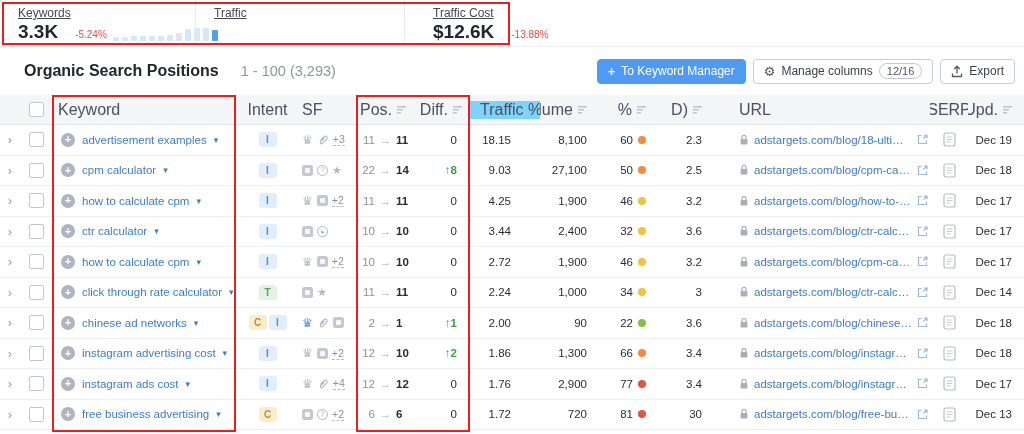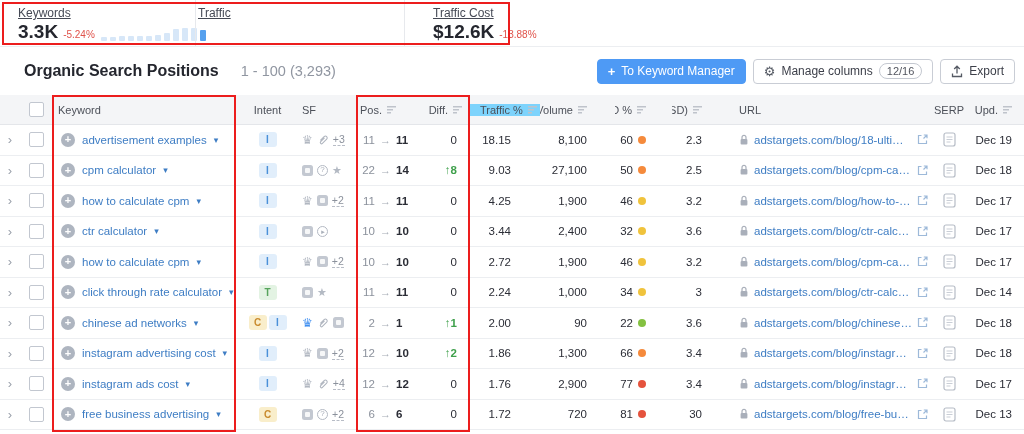--- a/index.html
+++ b/index.html
@@ -3,26 +3,26 @@
 <meta charset="utf-8">
 <style>
   html,body{margin:0;padding:0;background:#fff;}
   .page{position:relative;width:1024px;height:434px;overflow:hidden;background:#fff;
         font-family:"Liberation Sans",sans-serif;color:#2b2d36;}
   
   .stats{display:flex;height:46px;border-bottom:1px solid #eceef1;}
   .stat{padding:6px 0 0 18px;box-sizing:border-box;}
   .stat + .stat{border-left:1px solid #e7e9ed;}
   .s-keywords{width:195px;}
-  .s-traffic{width:209px;padding-left:2px;}
+  .s-traffic{width:209px;padding-left:18px;}
   .s-cost{width:106px;padding-left:28px;}
   .stat-label{font-size:12px;color:#454955;text-decoration:underline;}
   .stat-row{display:flex;align-items:flex-end;margin-top:2px;}
   .stat-value{font-size:19px;font-weight:bold;color:#24262e;line-height:20px;}
-  .stat-delta{font-size:10px;color:#e0524a;margin:0 6px 2px 5px;}
+  .stat-delta{font-size:10px;color:#e0524a;margin:0 6px 2px 17px;}
   .spark-bars{display:flex;align-items:flex-end;height:17px;gap:3px;margin-bottom:1px;}
   .spark-bars i{display:block;width:6px;background:#d7e7f8;border-radius:1px;}
   .spark-bars i:last-child{background:#55a0ee;}
   .spark-line{margin-bottom:0px;}
   
   .toolbar{display:flex;justify-content:space-between;align-items:center;height:48px;padding:0 9px 0 9px;}
   .title-group{display:flex;align-items:baseline;gap:7px;}
   .page-title{font-size:16px;font-weight:bold;color:#24262e;margin:15px;}
   .range{font-size:14.5px;color:#9096a1;}
   .actions{display:flex;align-items:center;gap:7px;}
@@ -45,21 +45,21 @@
   .c-sf{width:59px;padding-left:4px;gap:4px;}
   .c-pos{width:57px;justify-content:center;}
   .c-diff{width:56px;justify-content:flex-end;padding-right:13px;}
   .c-traffic{width:70px;justify-content:flex-end;padding-right:29px;}
   .c-volume{width:75px;justify-content:flex-end;padding-right:28px;}
   .c-kd{width:57px;justify-content:flex-end;padding-right:26px;gap:5px;}
   .c-cpc{width:55px;justify-content:flex-end;padding-right:25px;}
   .c-url{width:203px;padding-left:12px;gap:5px;}
   .c-serp{width:38px;justify-content:center;}
   .c-upd{width:56px;justify-content:flex-end;padding-right:12px;}
-  .thead .td{font-size:11px;color:#4c5059;gap:5px;}
+  .thead .td{font-size:16px;color:#4c5059;gap:5px;}
   .thead .c-kw{padding-left:6px;}
   .thead .c-traffic{background:#7dd3fc;justify-content:flex-start;padding-left:10px;}
   .thead .c-volume,.thead .c-kd,.thead .c-cpc{justify-content:flex-end;}
   .thead .c-pos{justify-content:flex-start;padding-left:3px;}
   .thead .c-diff{justify-content:flex-end;padding-right:8px;}
   .thead .c-url,.thead .c-serp{justify-content:flex-start;}
   .thead .c-serp{justify-content:center;align-items:flex-end;}
   .sort-icon{width:9px;height:8px;flex:0 0 9px;background:
      linear-gradient(#bfc3cb,#bfc3cb) 0 0/9px 1.5px no-repeat,
      linear-gradient(#bfc3cb,#bfc3cb) 0 3px/6px 1.5px no-repeat,

